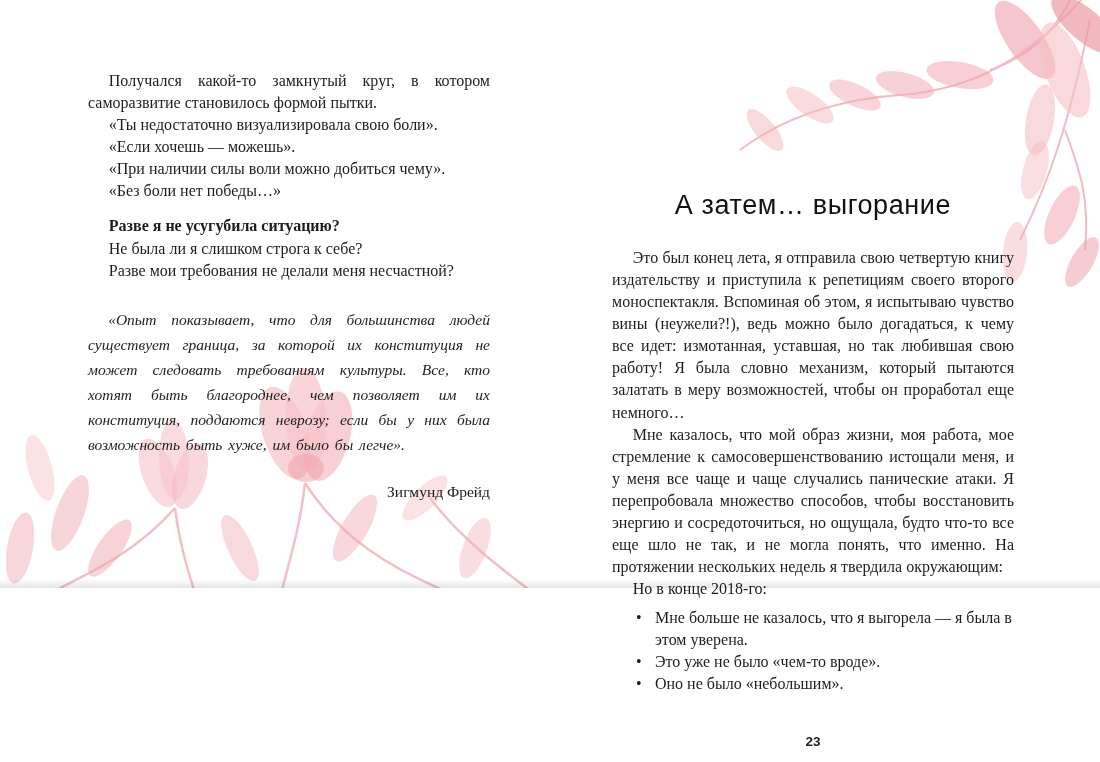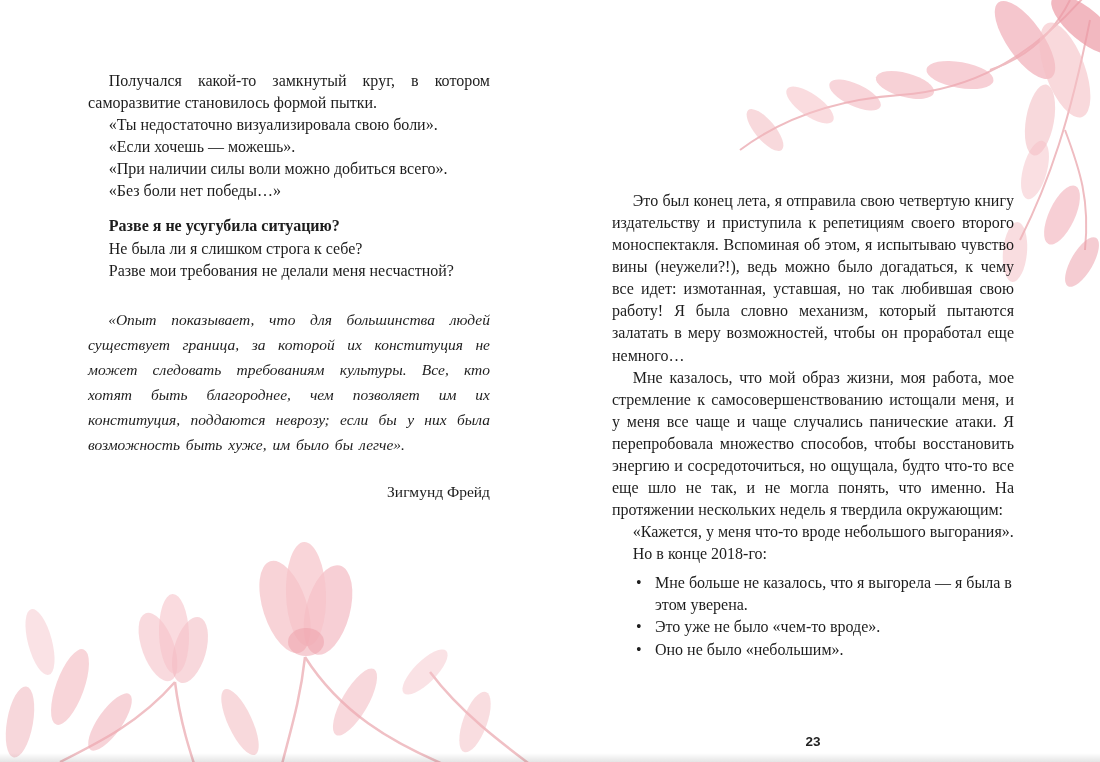--- a/index.html
+++ b/index.html
@@ -1,20 +1,20 @@
 <!DOCTYPE html>
 <html lang="ru"><head>
 <meta charset="utf-8">
 <style>
   * { margin: 0; padding: 0; box-sizing: border-box; }
   html, body { width: 1100px; height: 762px; overflow: hidden; background: #ffffff; }
   .spread {
     position: relative;
     width: 1100px;
-    height: 762px;
+    height: 588px;
     background: #ffffff;
     font-family: "Liberation Serif", "DejaVu Serif", serif;
     color: #1d1d1d;
   }
   .deco { position: absolute; pointer-events: none; }
   .deco-topright { top: 0; right: 0; }
   .deco-bottomleft { bottom: 0; left: 0; }
   .page-edge {
     position: absolute; left: 0; bottom: 0; width: 100%; height: 9px;
     background: linear-gradient(to bottom, rgba(0,0,0,0), rgba(0,0,0,0.10));
@@ -149,37 +149,37 @@
       <ellipse cx="425" cy="150" rx="11" ry="30" fill="#f5bfc5" opacity="0.45" transform="rotate(45 425 150)"></ellipse>
       <ellipse cx="475" cy="200" rx="12" ry="32" fill="#f2b3ba" opacity="0.45" transform="rotate(20 475 200)"></ellipse>
       <ellipse cx="20" cy="200" rx="13" ry="36" fill="#ec9aa5" opacity="0.40" transform="rotate(10 20 200)"></ellipse>
     </g>
   </svg>
 
   <div class="col col-left">
     <p class="body-text indent">Получался какой-то замкнутый круг, в котором саморазвитие становилось формой пытки.</p>
     <p class="body-text indent">«Ты недостаточно визуализировала свою боли».</p>
     <p class="body-text indent">«Если хочешь — можешь».</p>
-    <p class="body-text indent">«При наличии силы воли можно добиться всего».</p>
+    <p class="body-text indent">«При наличии силы воли можно добиться чему».</p>
     <p class="body-text indent">«Без боли нет победы…»</p>
 
     <div class="questions-block">
       <p class="body-text indent q-bold">Разве я не усугубила ситуацию?</p>
       <p class="body-text indent">Не была ли я слишком строга к себе?</p>
       <p class="body-text indent">Разве мои требования не делали меня несчастной?</p>
     </div>
 
     <p class="freud-quote">«Опыт показывает, что для большинства людей существует граница, за которой их конституция не может следовать требованиям культуры. Все, кто хотят быть благороднее, чем позволяет им их конституция, поддаются неврозу; если бы у них была возможность быть хуже, им было бы легче».</p>
     <p class="attribution">Зигмунд Фрейд</p>
   </div>
 
   <div class="col col-right">
+    <h1 class="chapter-heading">А затем… выгорание</h1>
     <p class="body-text indent">Это был конец лета, я отправила свою четвертую книгу издательству и приступила к репетициям своего второго моноспектакля. Вспоминая об этом, я испытываю чувство вины (неужели?!), ведь можно было догадаться, к чему все идет: измотанная, уставшая, но так любившая свою работу! Я была словно механизм, который пытаются залатать в меру возможностей, чтобы он проработал еще немного…</p>
     <p class="body-text indent">Мне казалось, что мой образ жизни, моя работа, мое стремление к самосовершенствованию истощали меня, и у меня все чаще и чаще случались панические атаки. Я перепробовала множество способов, чтобы восстановить энергию и сосредоточиться, но ощущала, будто что-то все еще шло не так, и не могла понять, что именно. На протяжении нескольких недель я твердила окружающим:</p>
-    <p class="body-text indent">«Кажется, у меня что-то вроде небольшого выгорания».</p>
     <p class="body-text indent gap-top">Но в конце 2018-го:</p>
     <ul class="bullet-list">
       <li>Мне больше не казалось, что я выгорела — я была в этом уверена.</li>
       <li>Это уже не было «чем-то вроде».</li>
       <li>Оно не было «небольшим».</li>
     </ul>
   </div>
 
   <div class="page-number">23</div>
 

